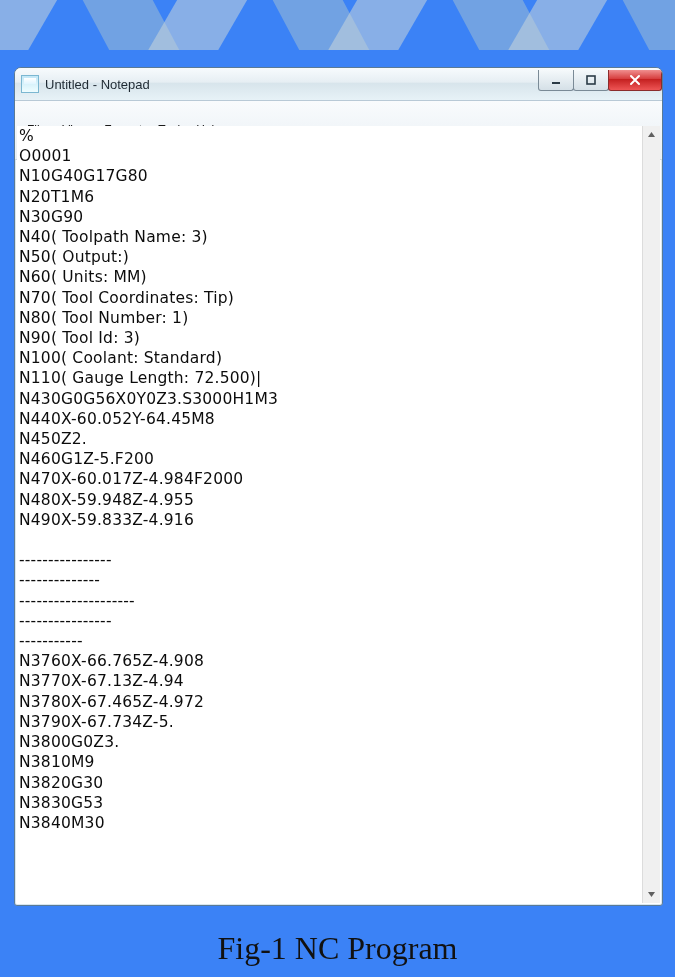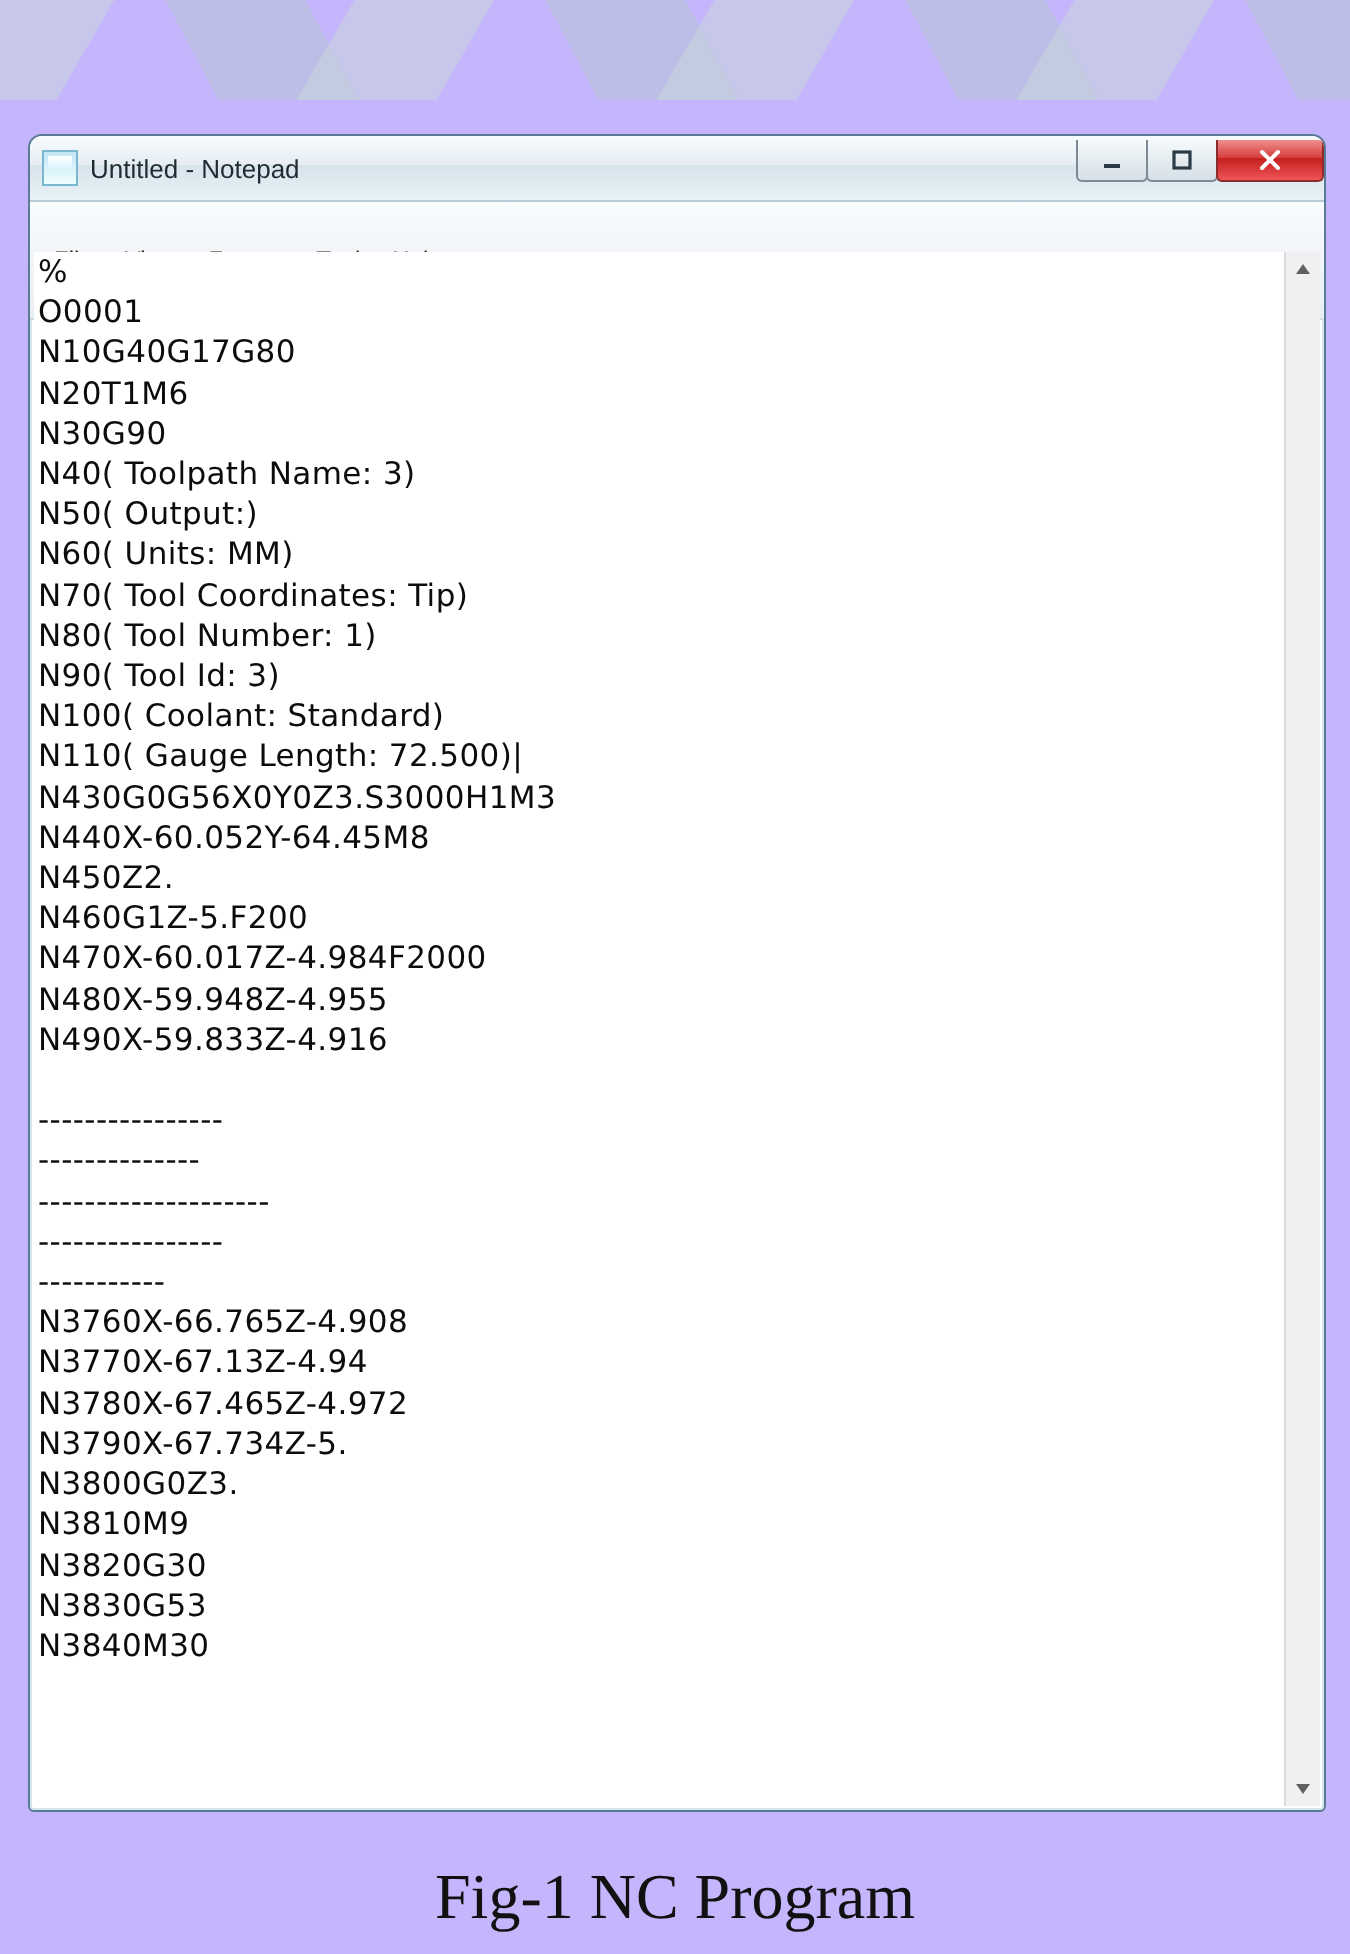--- a/index.html
+++ b/index.html
@@ -8,21 +8,21 @@
     width: 675px;
     height: 977px;
     font-family: "Segoe UI", Tahoma, sans-serif;
     background: #fff;
     position: relative;
     overflow: hidden;
   }
   .page-bg {
     position: absolute;
     top: 0; left: 0; right: 0; bottom: 0;
-    background: #c4b5fd;
+    background: #3b82f6;
   }
   .watermark {
     position: absolute;
     top: -40px; left: 0; right: 0;
     height: 90px;
     pointer-events: none;
   }
   .wm-stripe {
     position: absolute;
     background: #c8d6da;

